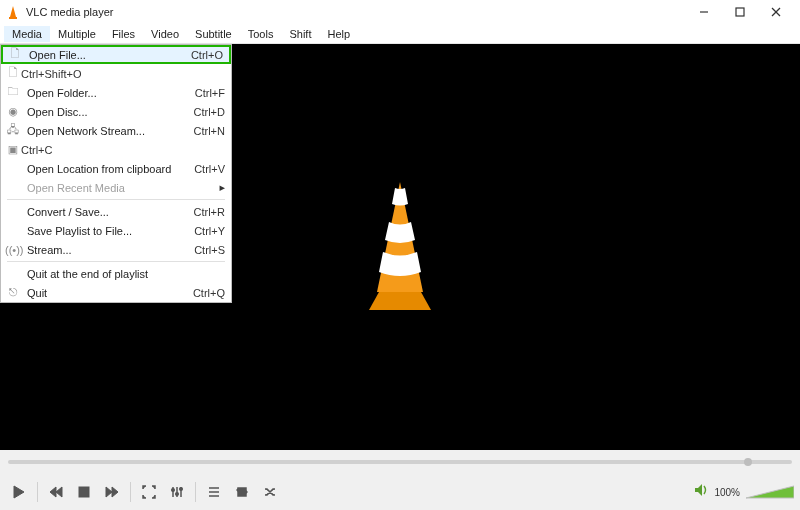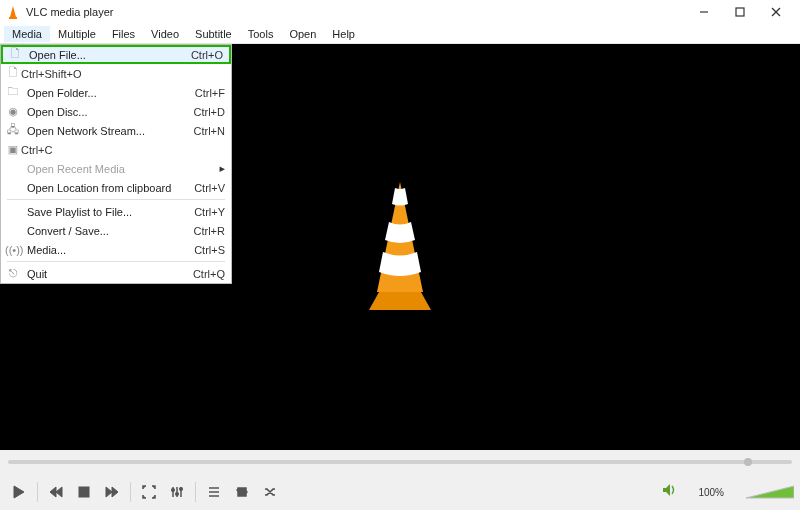--- a/index.html
+++ b/index.html
@@ -29,21 +29,21 @@
   .green-box { border: 2px solid #1eb300; }
   .cone { display:flex; align-items:center; justify-content:center; }
   .seekbar { height: 24px; background:#f0f0f0; position:relative; display:flex; align-items:center; padding:0 8px;}
   .seek-track { flex:1; height:4px; background:#d0d0d0; border-radius:2px; position:relative;}
   .seek-tick { position:absolute; right:40px; top:50%; transform:translateY(-50%); width:8px; height:8px; border-radius:50%; background:#bdbdbd;}
   .controls { height: 36px; background:#f0f0f0; display:flex; align-items:center; padding:0 6px; gap:2px;}
   .btn { width:26px; height:26px; display:flex; align-items:center; justify-content:center; border-radius:3px;}
   .btn svg { stroke:#555; fill:#555; }
   .sep-v { width:1px; height:20px; background:#d0d0d0; margin:0 3px;}
   .spacer { flex:1; }
-  .vol { display:flex; align-items:center; gap:20px;}
+  .vol { display:flex; align-items:center; gap:4px;}
   .vol-pct { font-size:10px; color:#333; margin-right:2px;}
   .vol-tri { width:48px; height:16px; position:relative;}
   .vol-tri svg { width:48px; height:16px;}
 </style>
 </head>
 <body>
 
 <div class="window">
 
   <div class="titlebar">
@@ -72,21 +72,21 @@
       </div>
   </div>
 
   <div class="menubar">
     <span class="menuitem active">Media</span>
     <span class="menuitem">Multiple</span>
     <span class="menuitem">Files</span>
     <span class="menuitem">Video</span>
     <span class="menuitem">Subtitle</span>
     <span class="menuitem">Tools</span>
-    <span class="menuitem">Open</span>
+    <span class="menuitem">Shift</span>
     <span class="menuitem">Help</span>
   </div>
 
   <div class="content">
     <div class="cone">
       <svg width="110" height="130" viewBox="0 0 110 130">
         <polygon points="34,110 76,110 86,128 24,128" fill="#e68a00"></polygon>
         <polygon points="55,0 78,110 32,110" fill="#f59b1a"></polygon>
         <path d="M44 40 Q55 45 66 40 L70 58 Q55 64 40 58 Z" fill="#fff"></path>
         <path d="M38 70 Q55 77 72 70 L76 90 Q55 98 34 90 Z" fill="#fff"></path>
@@ -116,47 +116,52 @@
       </div>
       <div class="dd-item">
         <span class="dd-icon">🖧</span>
         <span class="dd-label">Open Network Stream...</span>
         <span class="dd-shortcut">Ctrl+N</span>
       </div>
       <div class="dd-item">
         <span class="dd-icon">▣</span>
         <span class="dd-shortcut">Ctrl+C</span>
       </div>
+      <div class="dd-item">
+        <span class="dd-icon"></span>
+        <span class="dd-label">Open Location from clipboard</span>
+        <span class="dd-shortcut">Ctrl+V</span>
+      </div>
       <div class="dd-item disabled">
         <span class="dd-icon"></span>
         <span class="dd-label">Open Recent Media</span>
         <span class="dd-shortcut">▸</span>
       </div>
-      <div class="dd-item">
-        <span class="dd-icon"></span>
-        <span class="dd-label">Open Location from clipboard</span>
-        <span class="dd-shortcut">Ctrl+V</span>
-      </div>
       <div class="dd-sep"></div>
+      <div class="dd-item">
+        <span class="dd-icon"></span>
+        <span class="dd-label">Convert / Save...</span>
+        <span class="dd-shortcut">Ctrl+R</span>
+      </div>
       <div class="dd-item">
         <span class="dd-icon"></span>
         <span class="dd-label">Save Playlist to File...</span>
         <span class="dd-shortcut">Ctrl+Y</span>
       </div>
       <div class="dd-item">
-        <span class="dd-icon"></span>
-        <span class="dd-label">Convert / Save...</span>
-        <span class="dd-shortcut">Ctrl+R</span>
-      </div>
-      <div class="dd-item">
         <span class="dd-icon">((•))</span>
-        <span class="dd-label">Media...</span>
+        <span class="dd-label">Stream...</span>
         <span class="dd-shortcut">Ctrl+S</span>
       </div>
       <div class="dd-sep"></div>
+      <div class="dd-item">
+        <span class="dd-icon"></span>
+        <span class="dd-label">Quit at the end of playlist</span>
+        <span class="dd-shortcut"></span>
+      </div>
       <div class="dd-item">
         <span class="dd-icon">⎋</span>
         <span class="dd-label">Quit</span>
         <span class="dd-shortcut">Ctrl+Q</span>
       </div>
     </div>
   </div>
 
   <div class="seekbar">
     <div class="seek-track">

